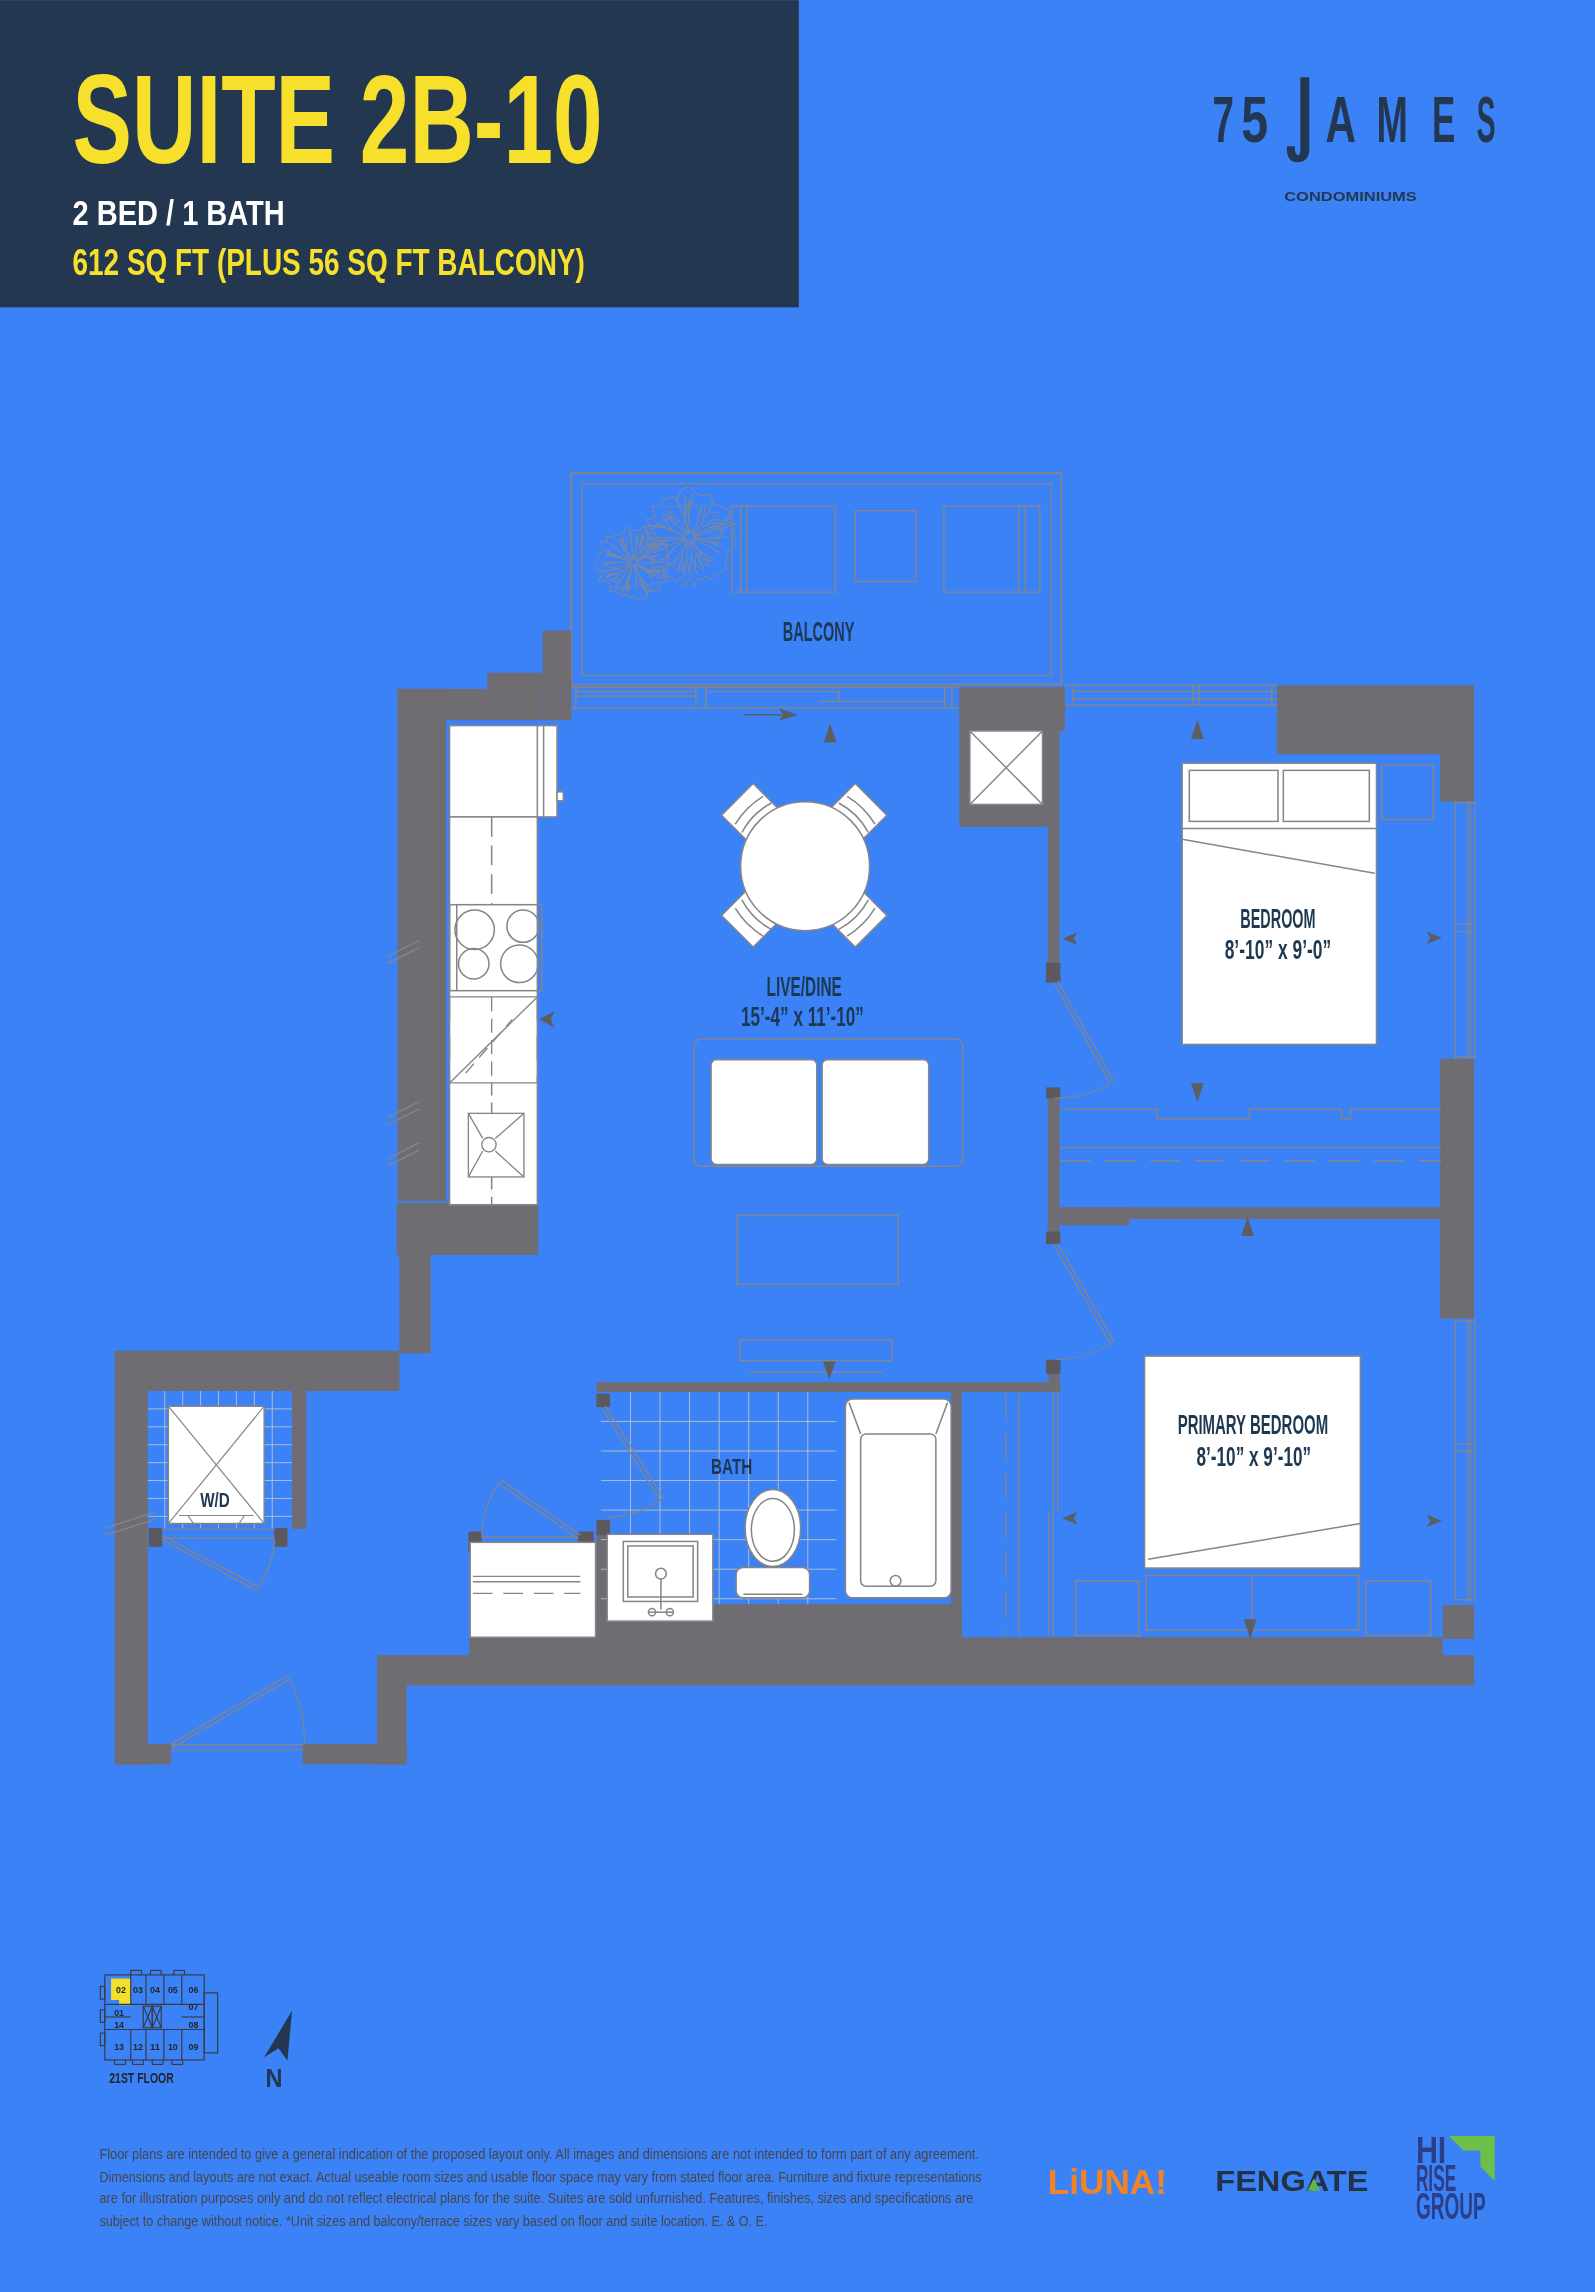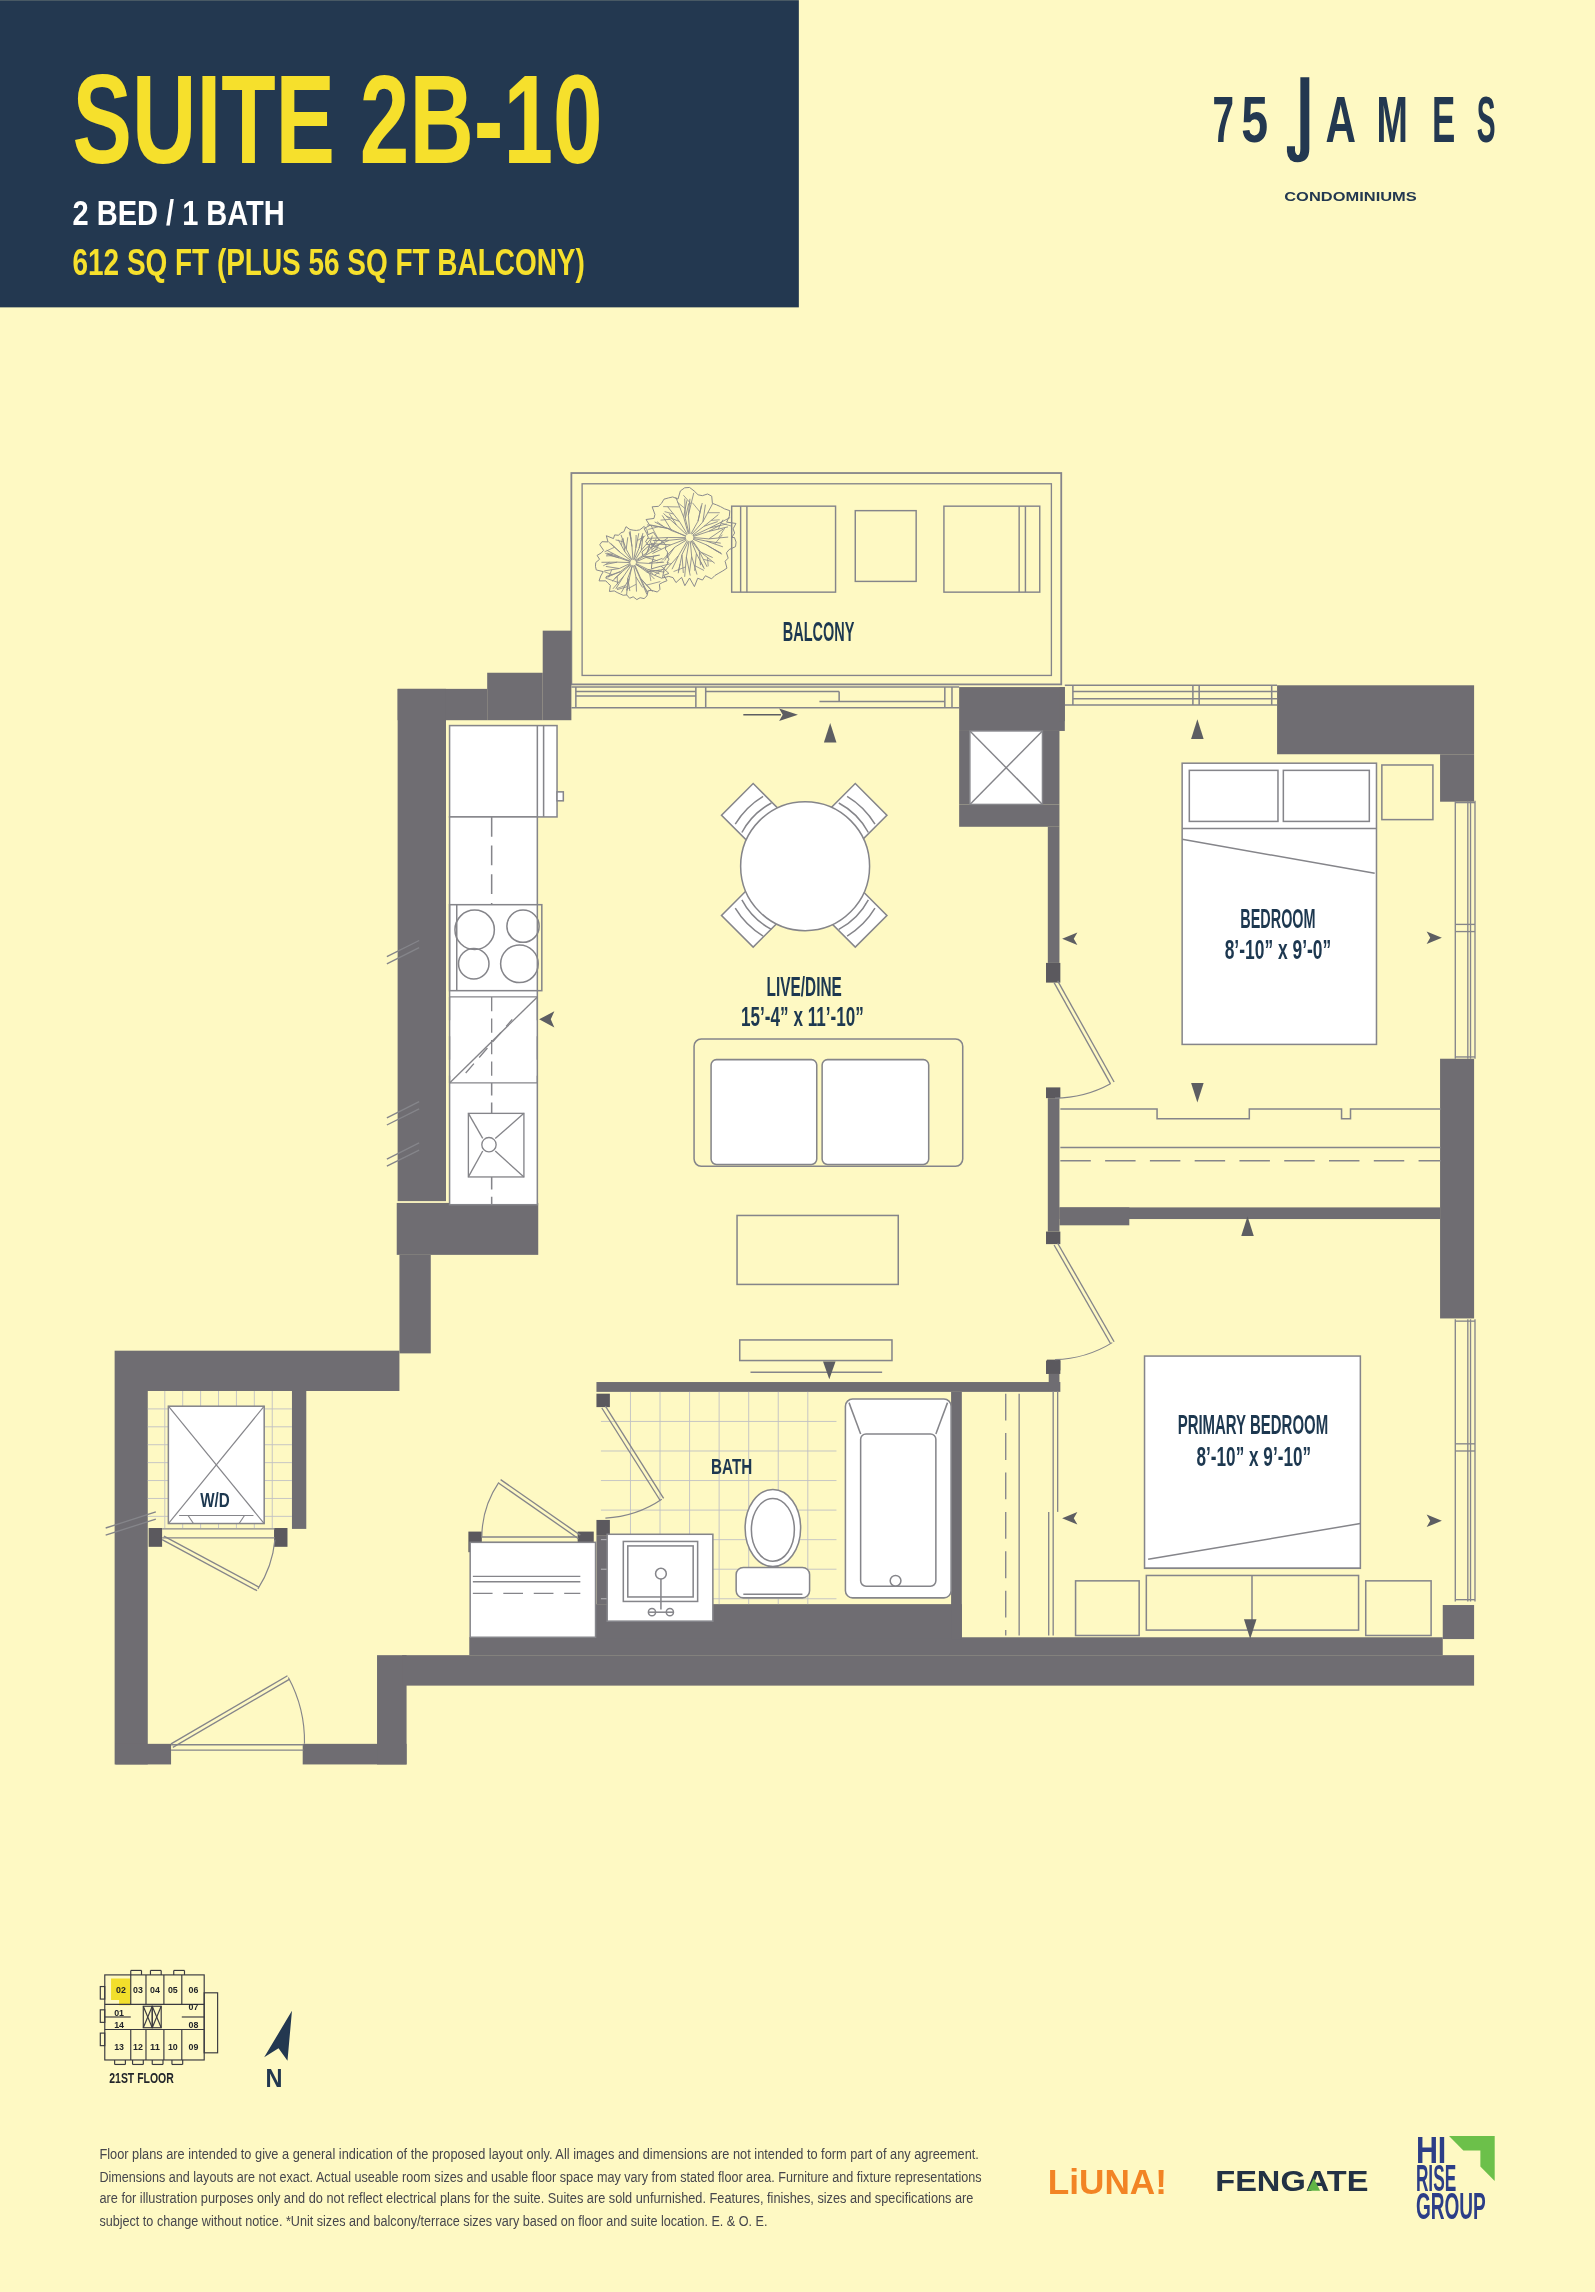--- a/index.html
+++ b/index.html
@@ -1,16 +1,16 @@
 <!DOCTYPE html>
 <html style="font-size:14.3px"><head>
 <meta charset="utf-8">
 <style>
 html,body{margin:0;padding:0;background:#ffffff;}
-#page{position:relative;width:1595px;height:2293px;background:#fef9c3;overflow:hidden;}
+#page{position:relative;width:1595px;height:2293px;background:#3b82f6;overflow:hidden;}
 svg text{font-family:"Liberation Sans",sans-serif;}
 </style>
 </head>
 <body>
 <div id="page">
 <svg width="1595" height="2293" viewBox="0 0 1781 2560">
 
 <g>
 <rect x="0" y="0" width="892" height="343" fill="#233850"></rect>
 </g>

